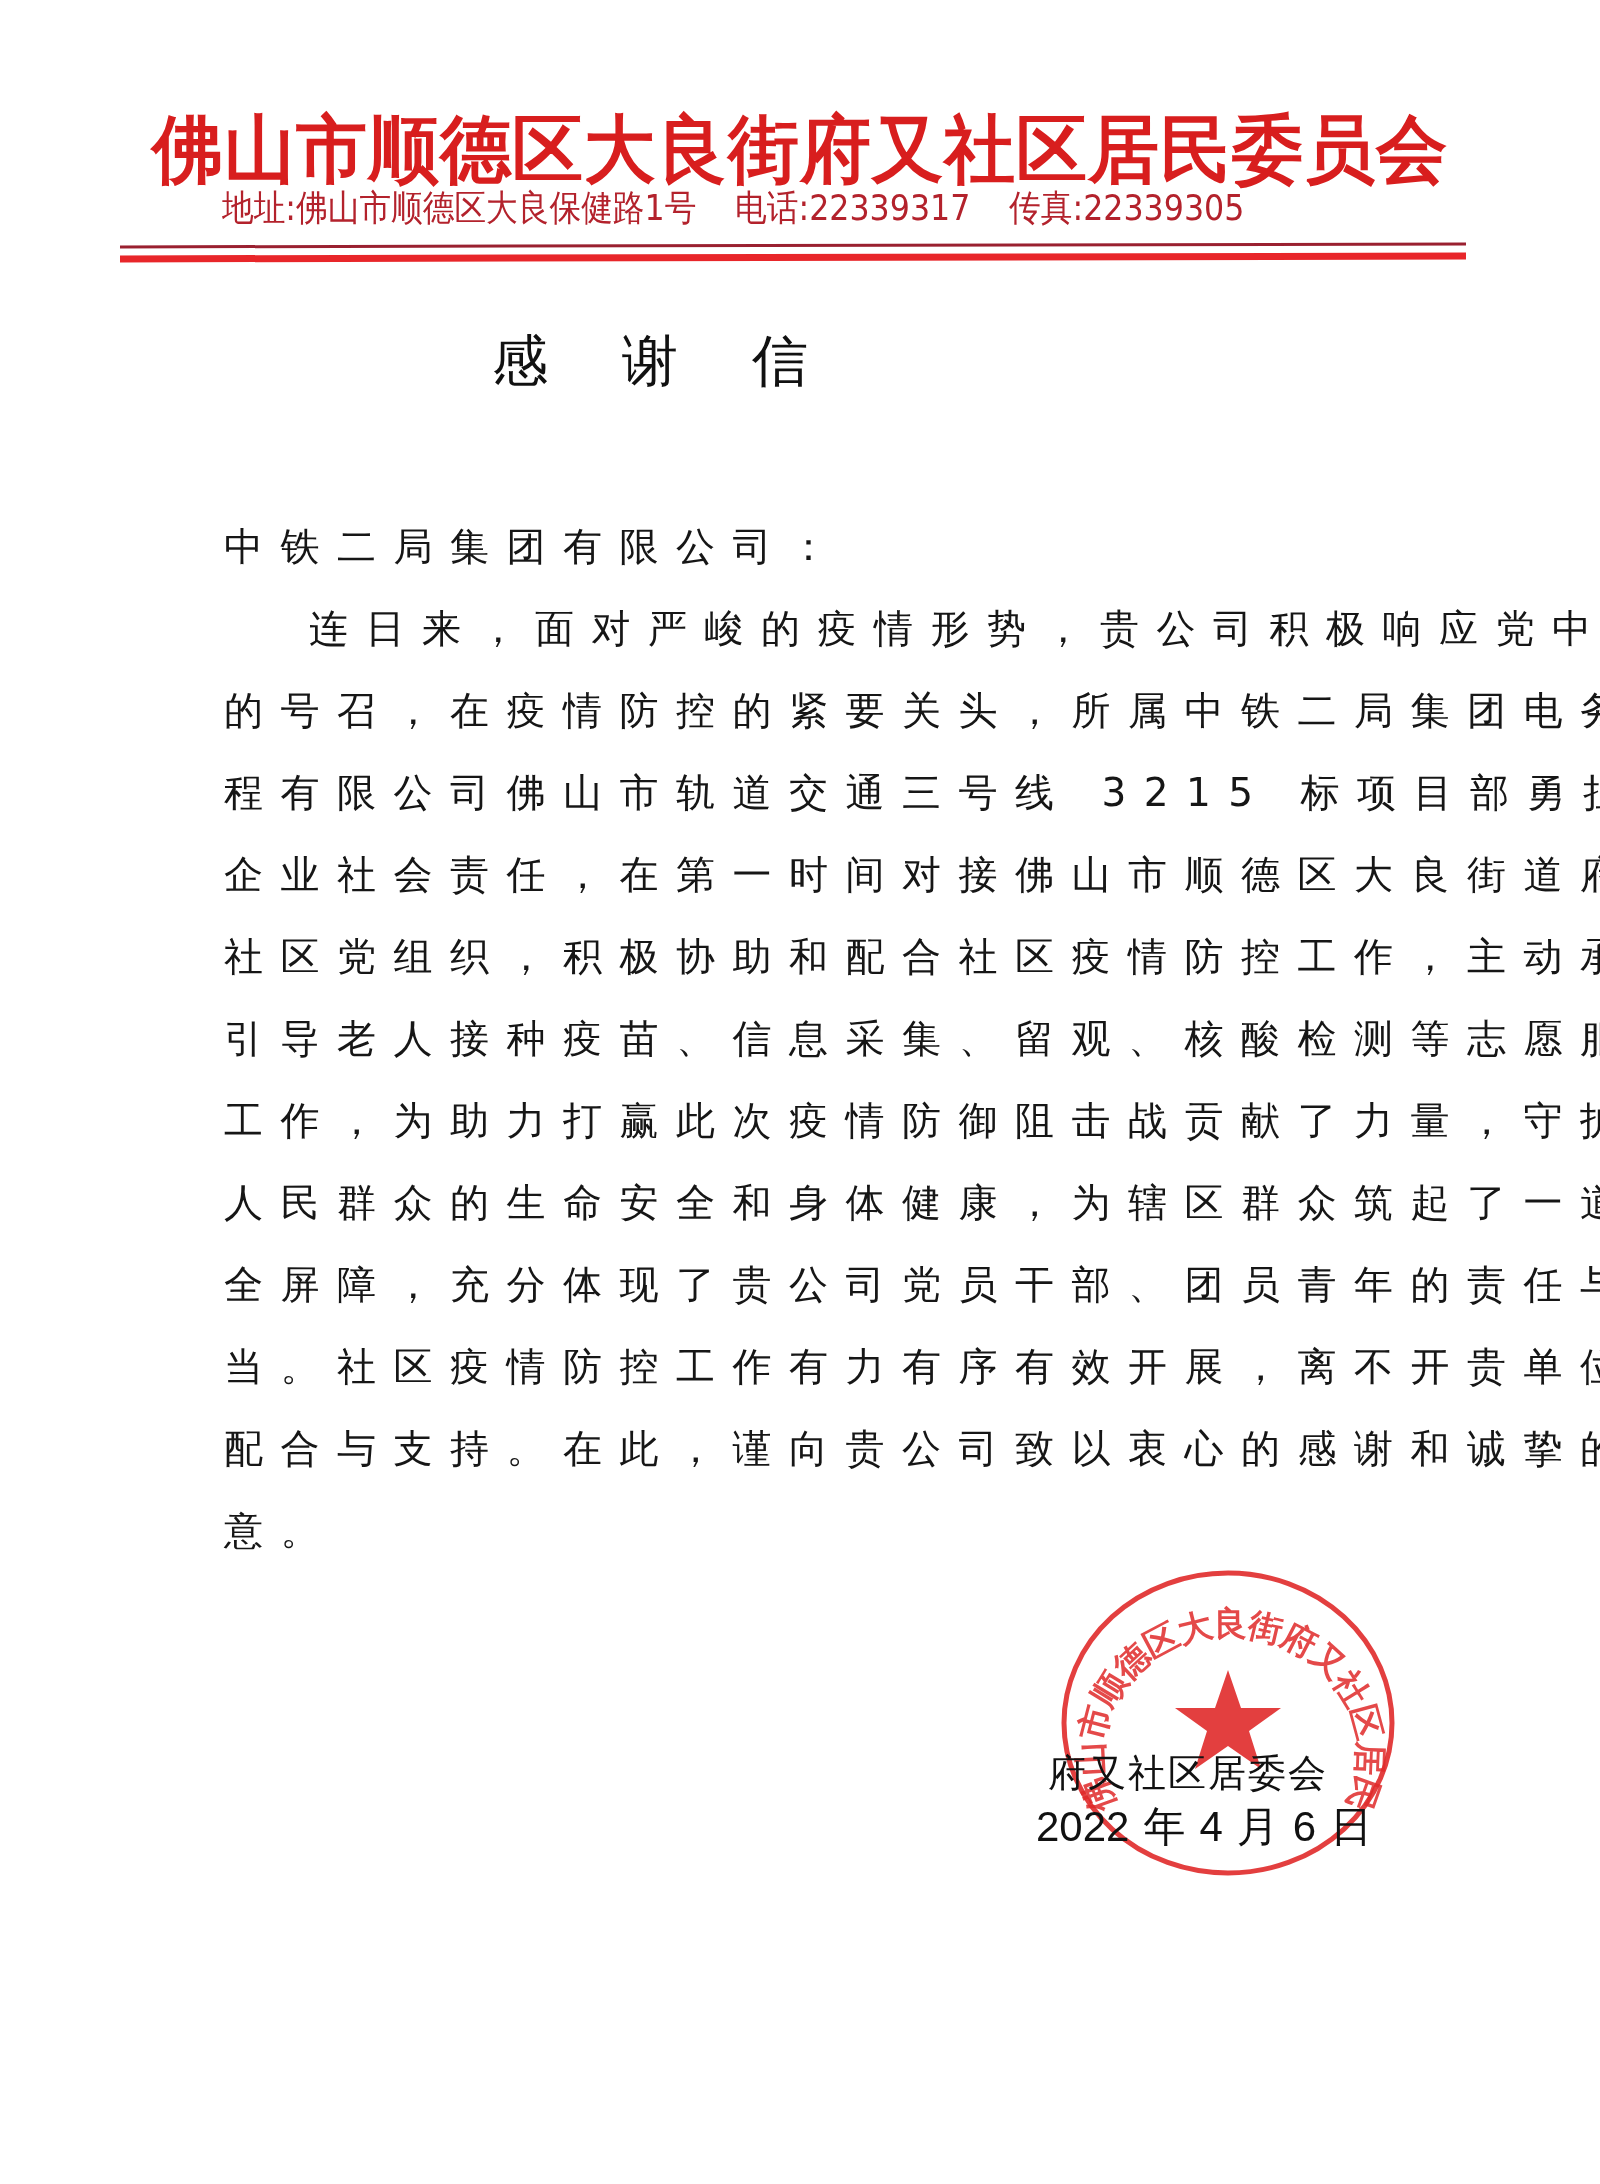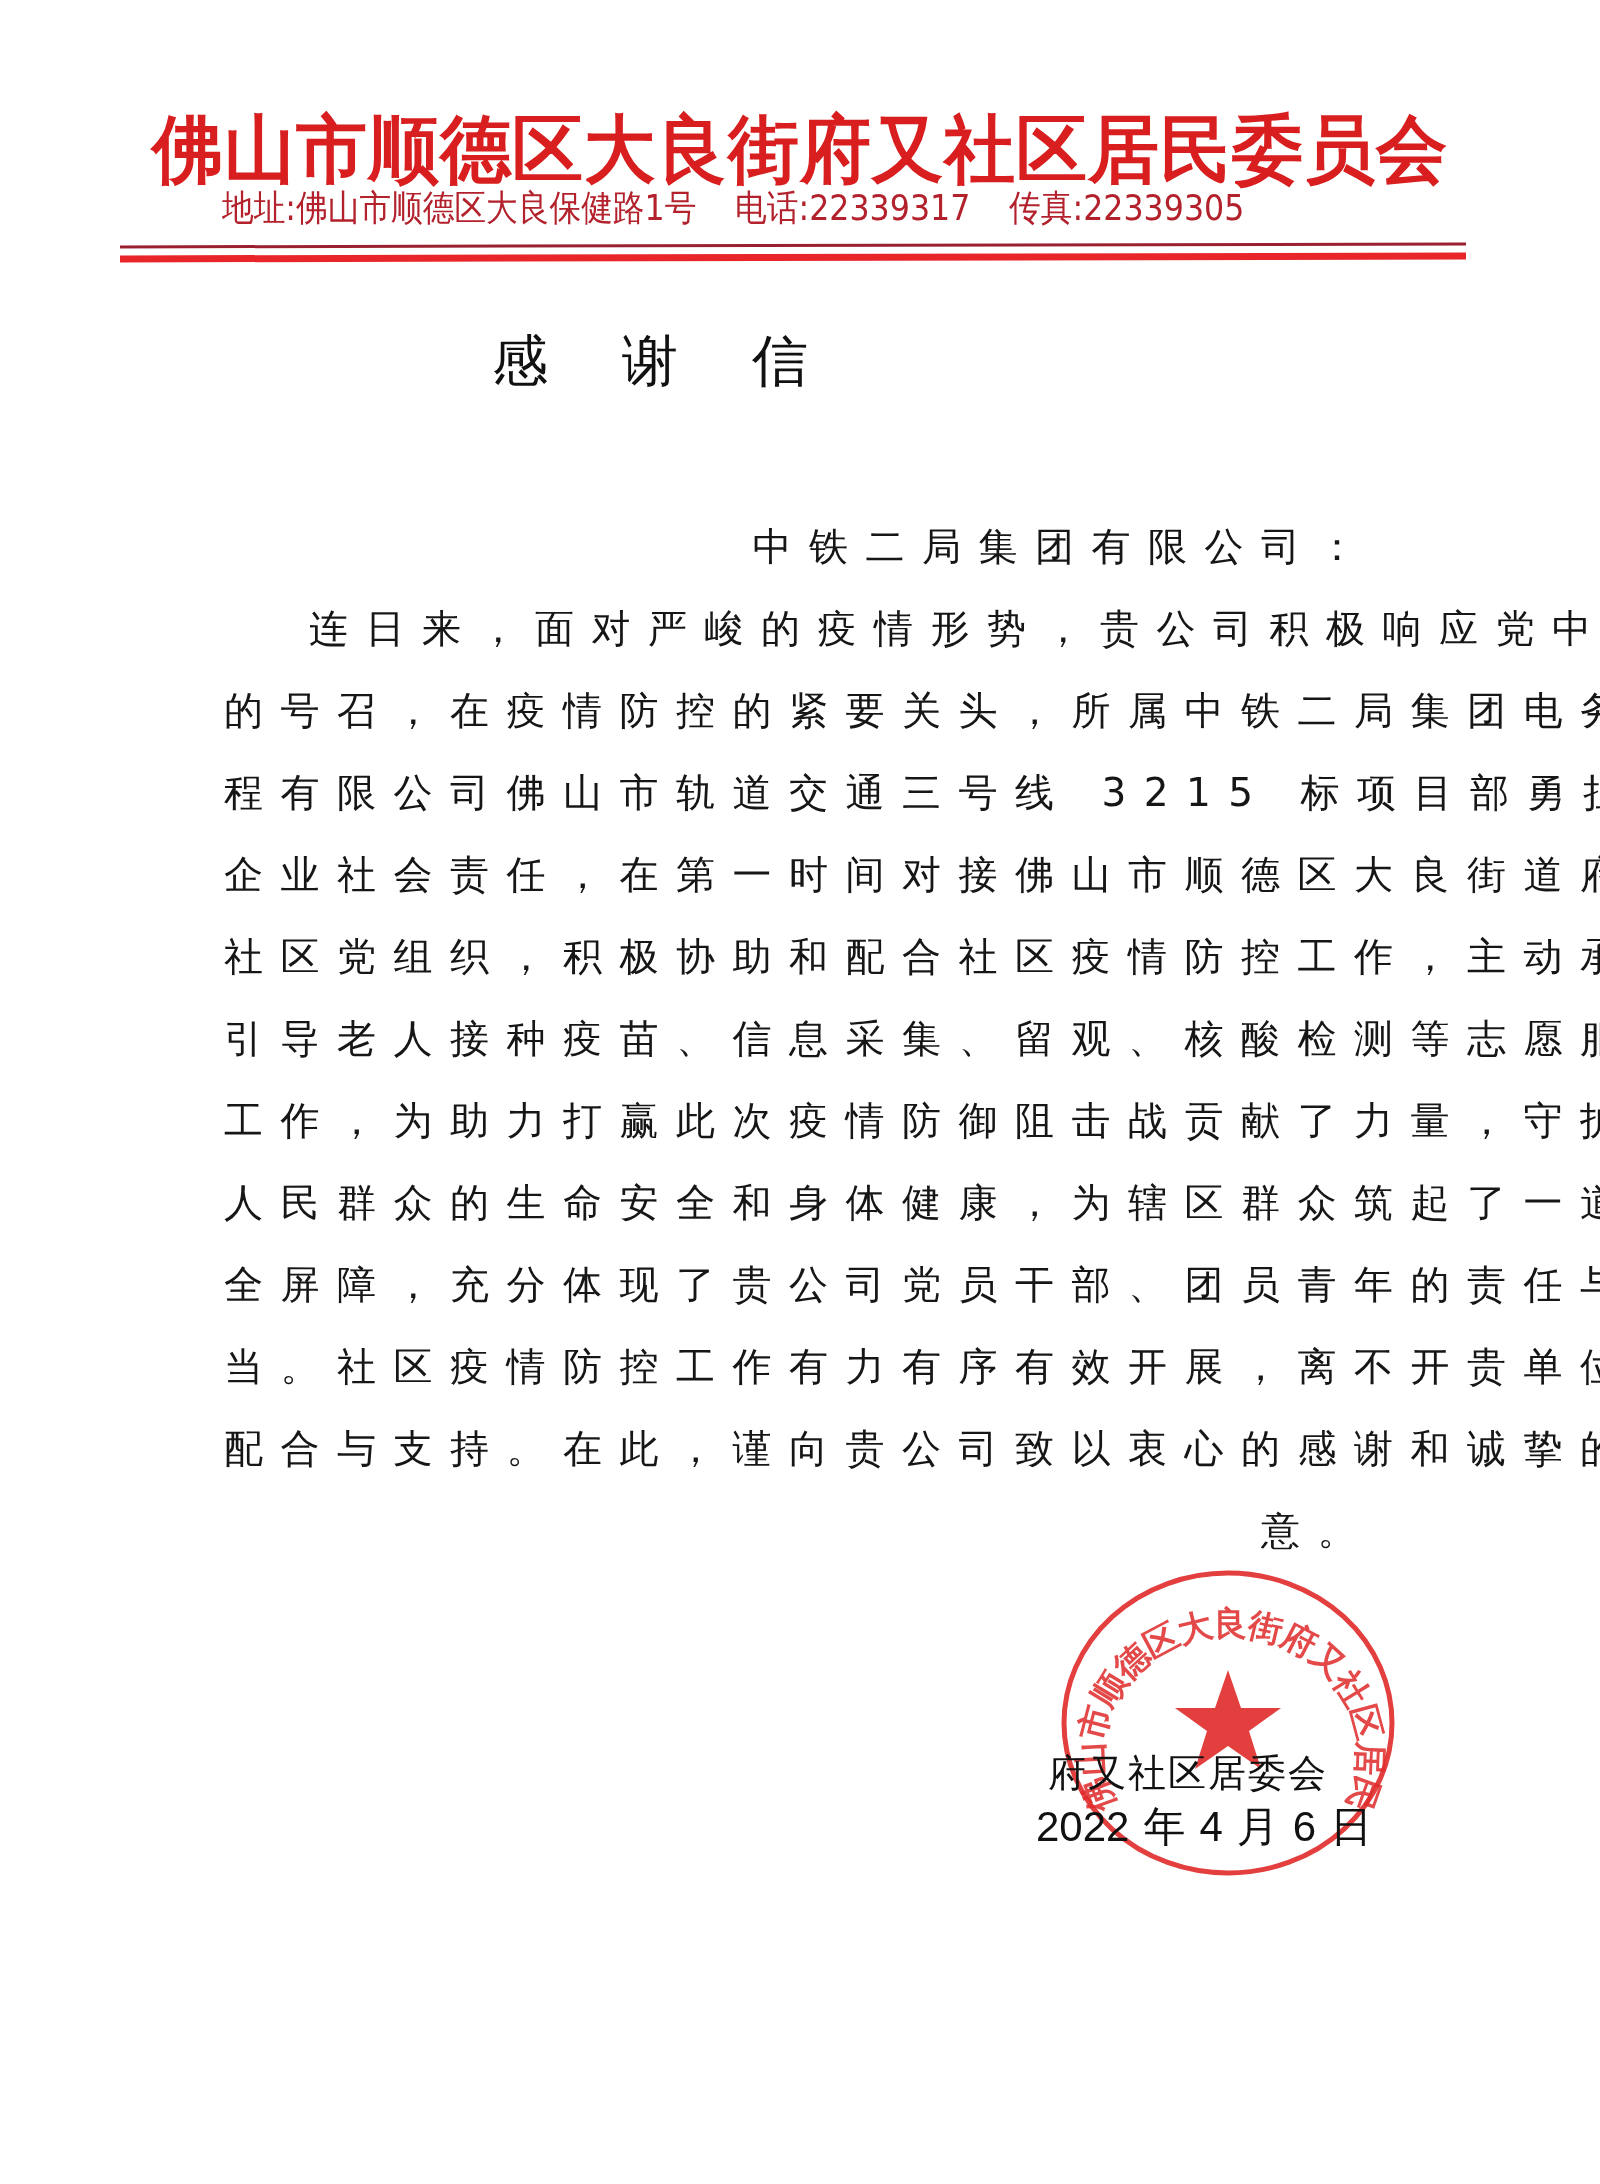--- a/index.html
+++ b/index.html
@@ -82,21 +82,20 @@
       width: 1150px;
       font-family: "DejaVu Sans", "Liberation Sans", sans-serif;
       font-size: 39px;
       line-height: 82px;
       color: #161616;
     }
     .body-text .line {
       display: block;
       white-space: nowrap;
       letter-spacing: 17.5px;
-      text-align: right;
     }
     .body-text .indent { padding-left: 85px; }
     .stamp {
       position: absolute;
       left: 1058px;
       top: 1568px;
       width: 340px;
       height: 310px;
     }
     .signature {

